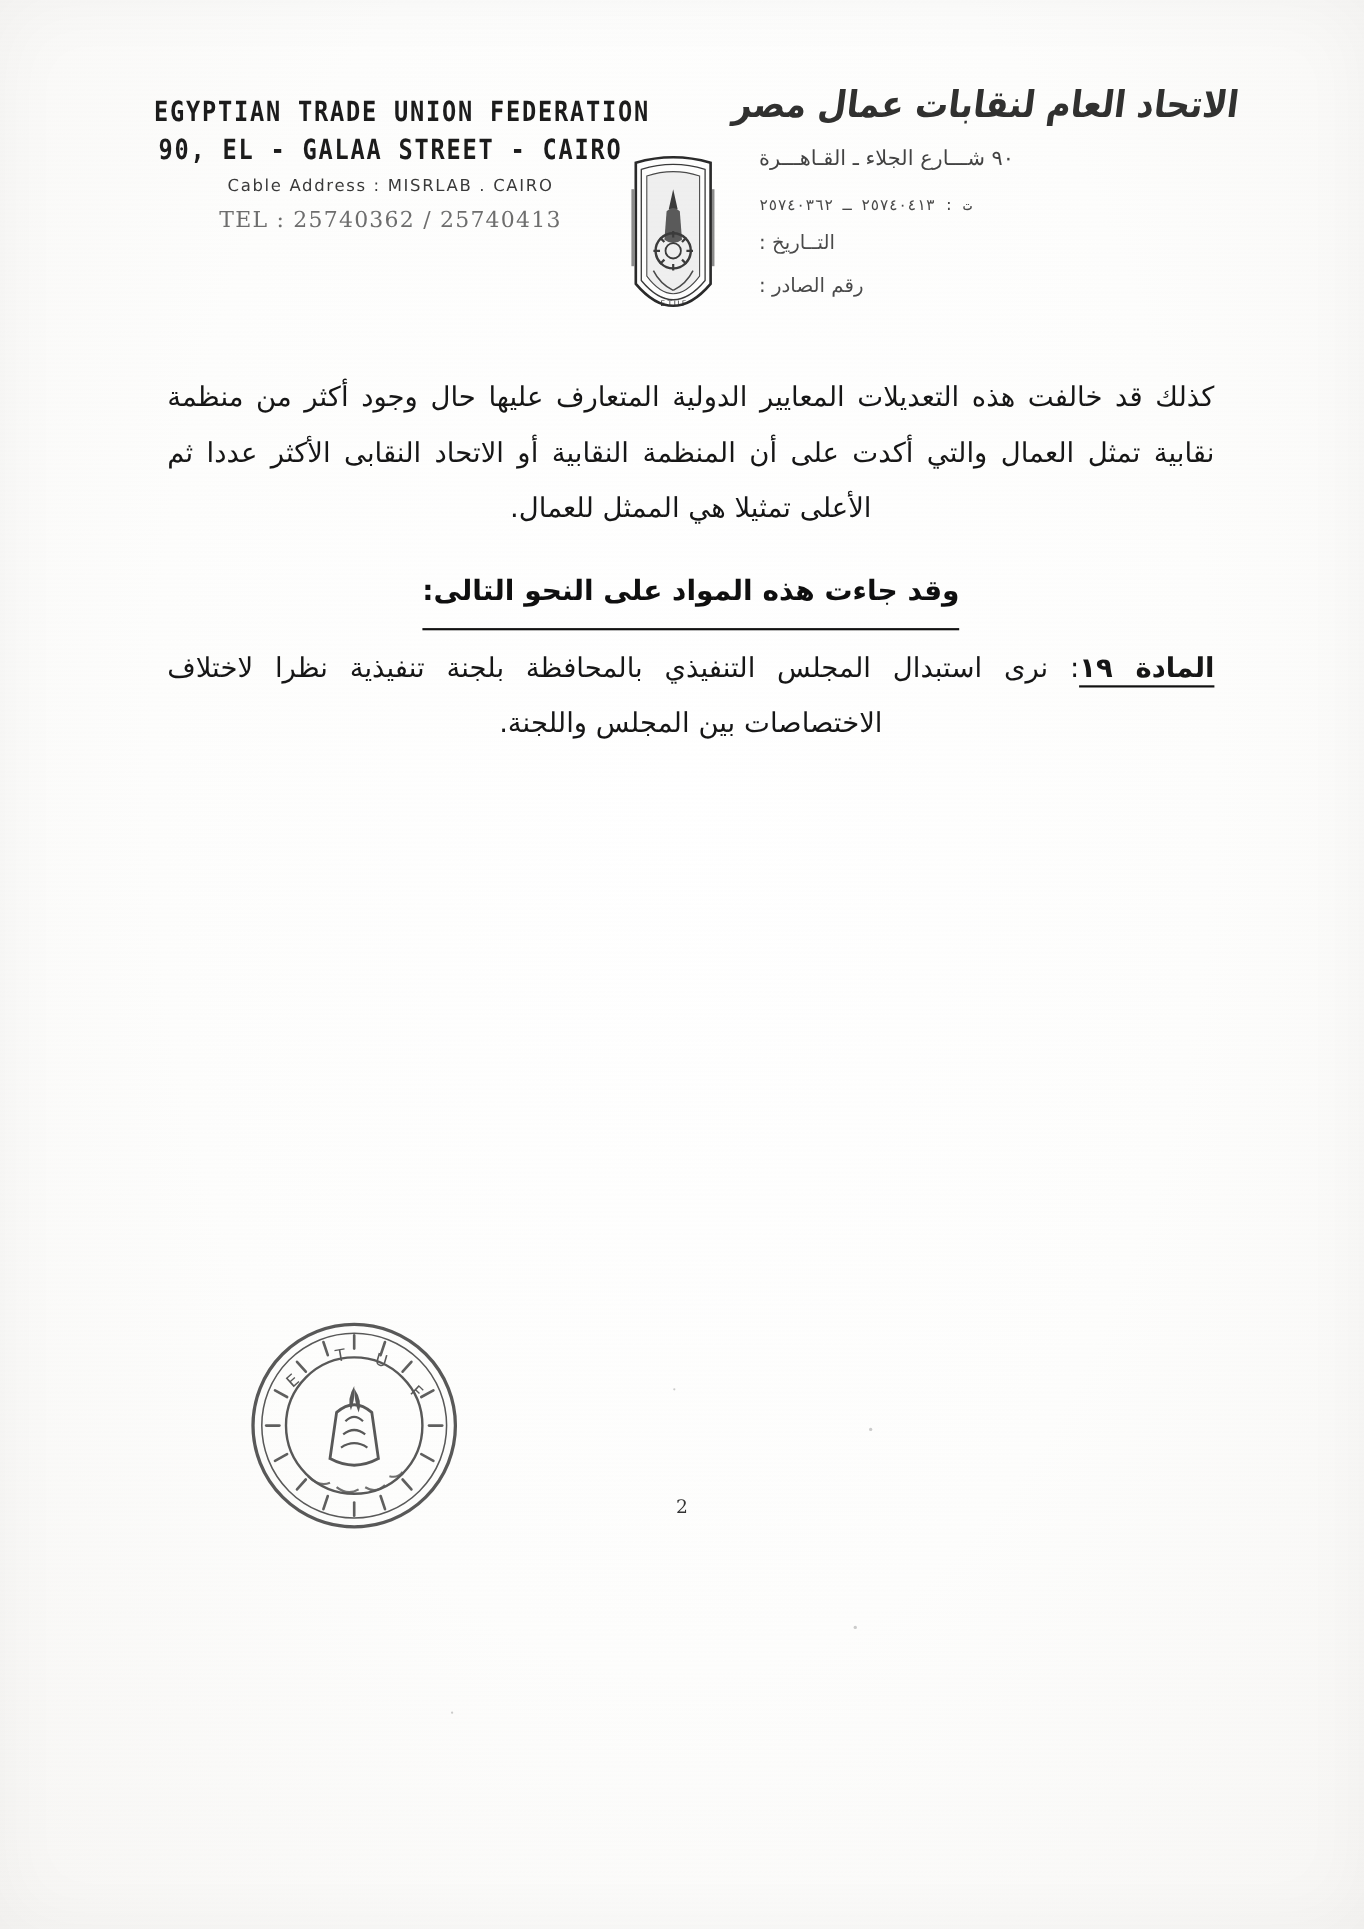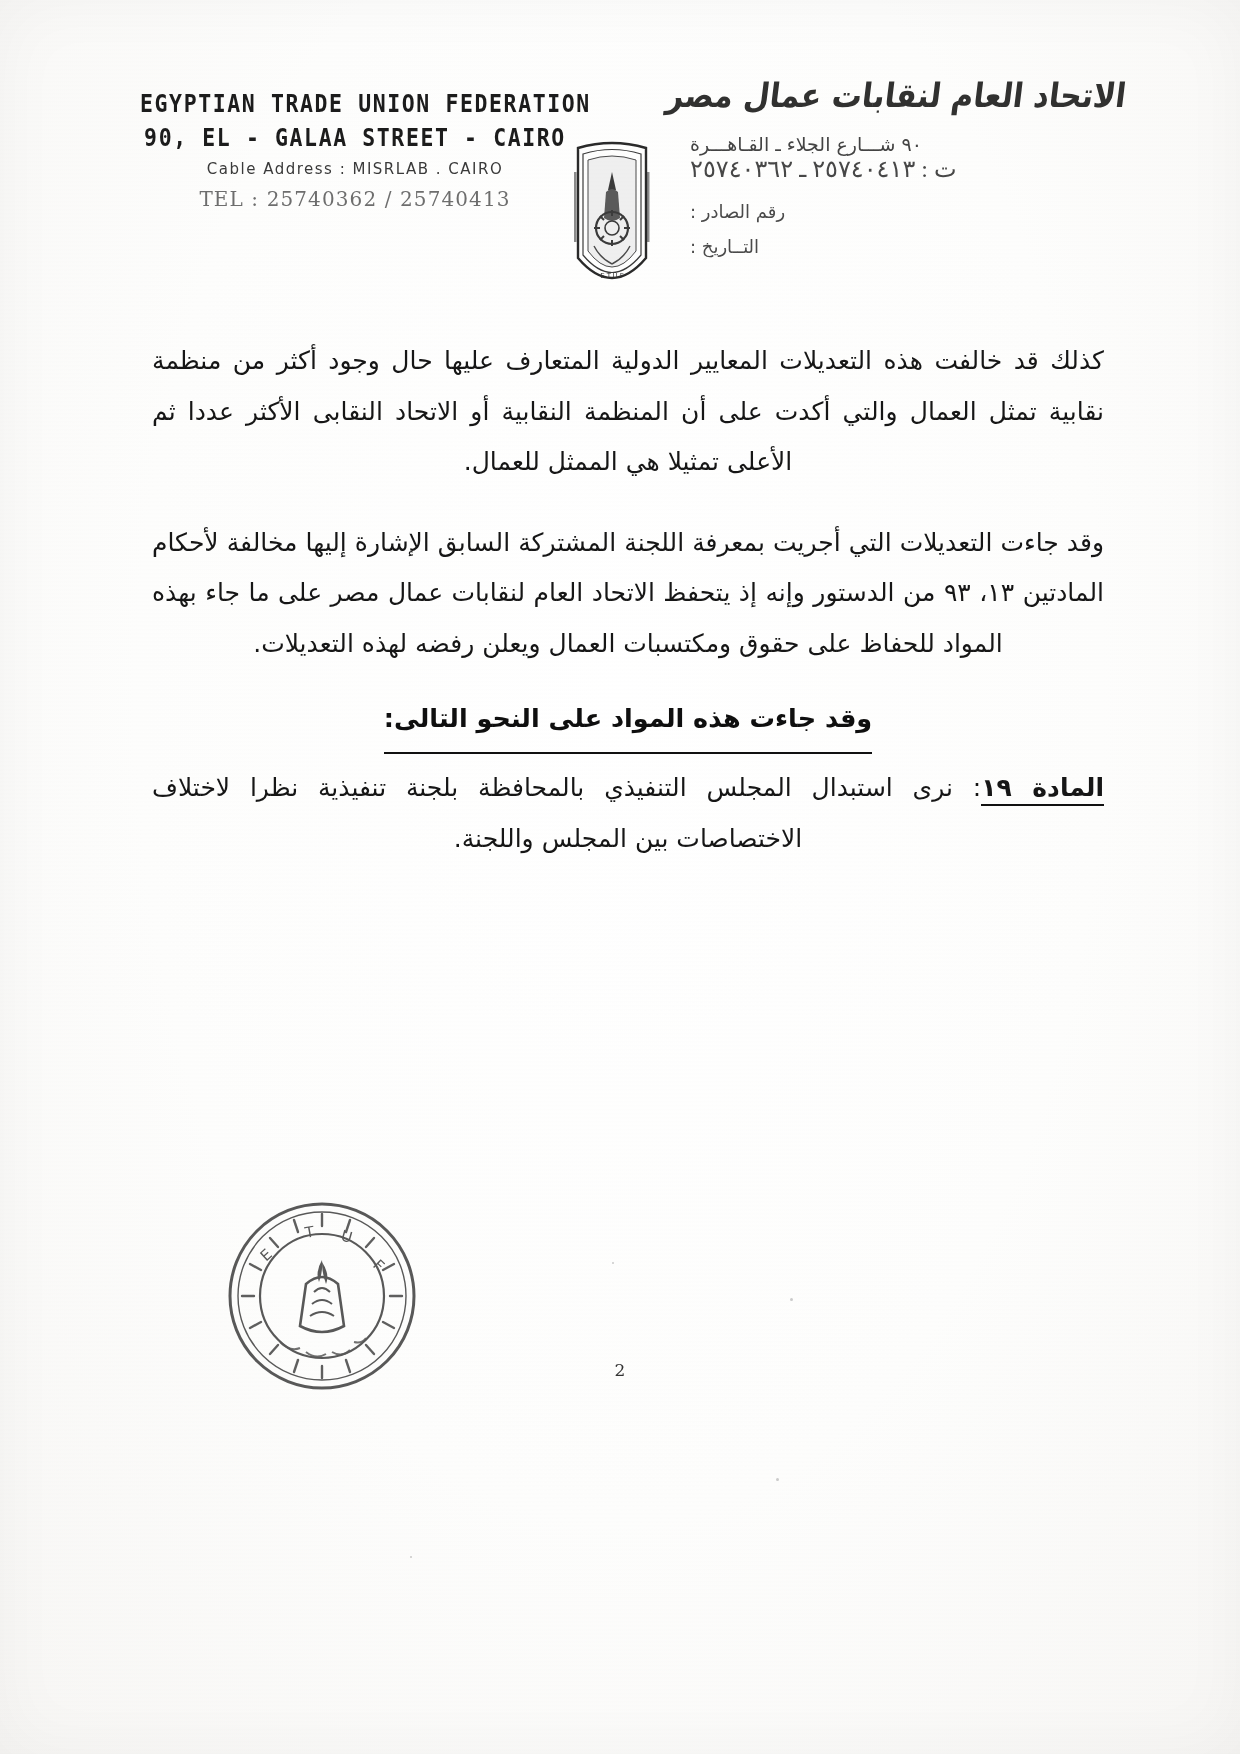--- a/index.html
+++ b/index.html
@@ -107,24 +107,24 @@
   .ar-addr{
     font-family:"DejaVu Sans","Liberation Sans",sans-serif;
     font-size:19px;
     color:#2a2a2a;
     margin-top:20px;
     letter-spacing:1px;
     padding-right:16px;
     opacity:.88;
   }
   .ar-tel{
-    font-family:Liberation Serif, serif;
-    font-size:24px;
+    font-family:Liberation Mono, monospace;
+    font-size:14px;
     color:#2a2a2a;
-    margin-top:0;
+    margin-top:24px;
     letter-spacing:1px;
     padding-right:10px;
     opacity:.86;
   }
   .ar-field{
     font-family:"DejaVu Sans","Liberation Sans",sans-serif;
     font-size:18px;
     color:#2b2b2b;
     margin-top:14px;
     padding-right:62px;
@@ -233,30 +233,29 @@
         </g>
 
         <text x="46" y="140" text-anchor="middle" font-size="7" fill="#333" font-family="DejaVu Sans, sans-serif">E.T.U.F</text>
       </svg>
     </div>
 
     <div class="lh-right">
       <div class="ar-title">الاتحاد العام لنقابات عمال مصر</div>
       <div class="ar-addr">٩٠ شـــارع الجلاء ـ القـاهـــرة</div>
       <div class="ar-tel">ت : ٢٥٧٤٠٤١٣ ـ ٢٥٧٤٠٣٦٢</div>
+      <div class="ar-field">التــاريخ :</div>
       <div class="ar-field second">رقم الصادر :</div>
-      <div class="ar-field">التــاريخ :</div>
     </div>
   </div>
 
   <div class="body-wrap">
 
     <p class="para">كذلك قد خالفت هذه التعديلات المعايير الدولية المتعارف عليها حال وجود أكثر من منظمة نقابية تمثل العمال والتي أكدت على أن المنظمة النقابية أو الاتحاد النقابى الأكثر عددا ثم الأعلى تمثيلا هي الممثل للعمال.</p>
 
-    <p class="para">وقد جاءت التعديلات التي أجريت بمعرفة اللجنة المشتركة السابق الإشارة إليها مخالفة لأحكام المادتين ١٣، ٩٣ من الدستور وإنه إذ يتحفظ الاتحاد العام لنقابات عمال مصر على ما جاء بهذه المواد للحفاظ على حقوق ومكتسبات العمال ويعلن رفضه لهذه التعديلات.</p>
 
     <div class="heading">
       <u>وقد جاءت هذه المواد على النحو التالى:</u>
     </div>
 
 
 
     <p class="para"><span class="art-label">المادة ١٩</span><span>: نرى استبدال المجلس التنفيذي بالمحافظة بلجنة تنفيذية نظرا لاختلاف الاختصاصات بين المجلس واللجنة.</span></p>
 
   </div>

